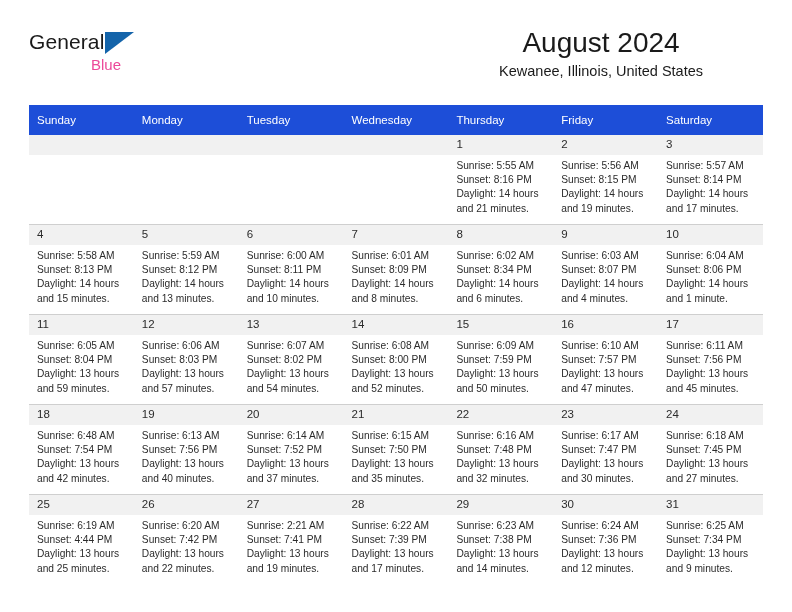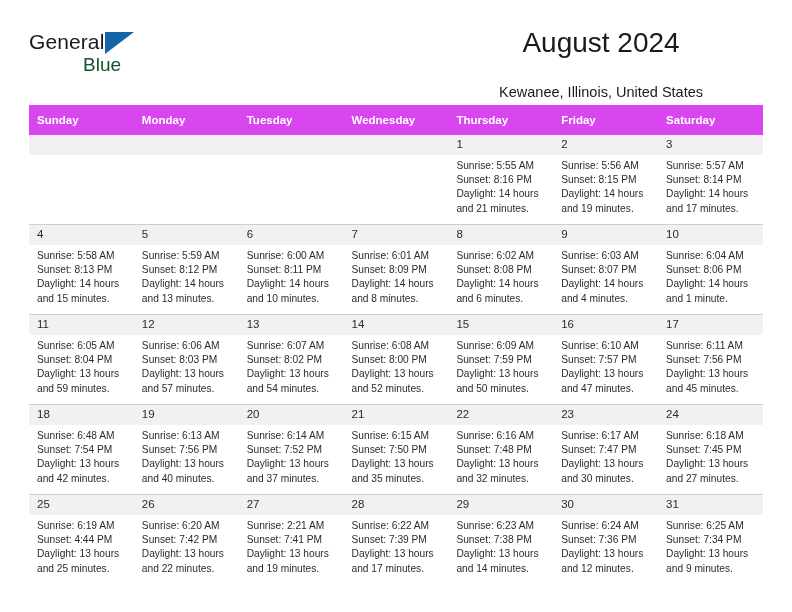--- a/index.html
+++ b/index.html
@@ -49,61 +49,61 @@
     position: absolute;
     left: 76px;
     top: 2px;
     width: 0;
     height: 0;
     border-left: 29px solid #1464aa;
     border-bottom: 22px solid transparent;
   }
   .brand-blue {
     position: absolute;
-    left: 54px;
+    left: 62px;
     top: 23px;
-    font-size: 19px;
-    color: #14532d;
+    font-size: 15px;
+    color: #ec4899;
     line-height: 24px;
   }
   .title-block {
     position: absolute;
     right: 0;
     top: 0;
     text-align: center;
   }
   .cal-title {
     font-size: 28px;
     font-weight: normal;
     color: #1a1a1a;
     line-height: 34px;
     white-space: nowrap;
   }
   .cal-subtitle {
-    margin-top: 23px;
+    margin-top: 2px;
     font-size: 14.5px;
     color: #1a1a1a;
     line-height: 18px;
     white-space: nowrap;
   }
 
   
   .calendar {
     position: absolute;
     left: 29px;
     top: 105px;
     width: 734px;
     border-collapse: collapse;
     table-layout: fixed;
   }
   .calendar th {
-    background: #d946ef;
+    background: #1d4ed8;
     color: #ffffff;
     font-size: 11.5px;
-    font-weight: bold;
+    font-weight: normal;
     text-align: left;
     padding: 5px 0 5px 8px;
     height: 20px;
     vertical-align: middle;
     border: none;
   }
   .calendar td {
     width: 104.85px;
     height: 89px;
     vertical-align: top;
@@ -245,21 +245,21 @@
               <div>Sunrise: 6:01 AM</div>
               <div>Sunset: 8:09 PM</div>
               <div>Daylight: 14 hours</div>
               <div>and 8 minutes.</div>
             </div>
           </td>
           <td>
             <span class="daynum">8</span>
             <div class="details">
               <div>Sunrise: 6:02 AM</div>
-              <div>Sunset: 8:08 PM</div>
+              <div>Sunset: 8:34 PM</div>
               <div>Daylight: 14 hours</div>
               <div>and 6 minutes.</div>
             </div>
           </td>
           <td>
             <span class="daynum">9</span>
             <div class="details">
               <div>Sunrise: 6:03 AM</div>
               <div>Sunset: 8:07 PM</div>
               <div>Daylight: 14 hours</div>

